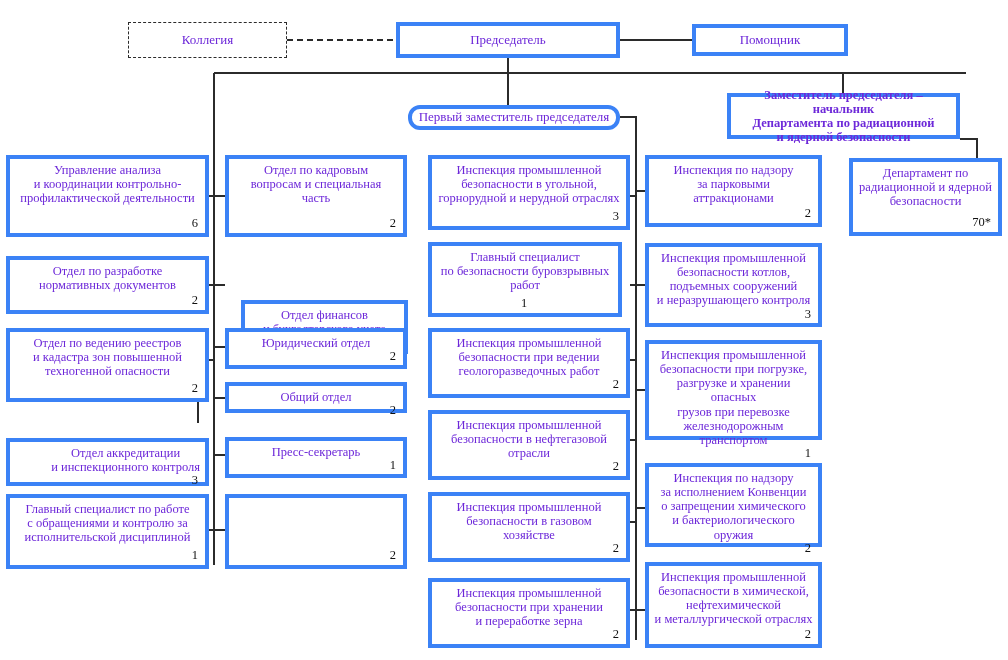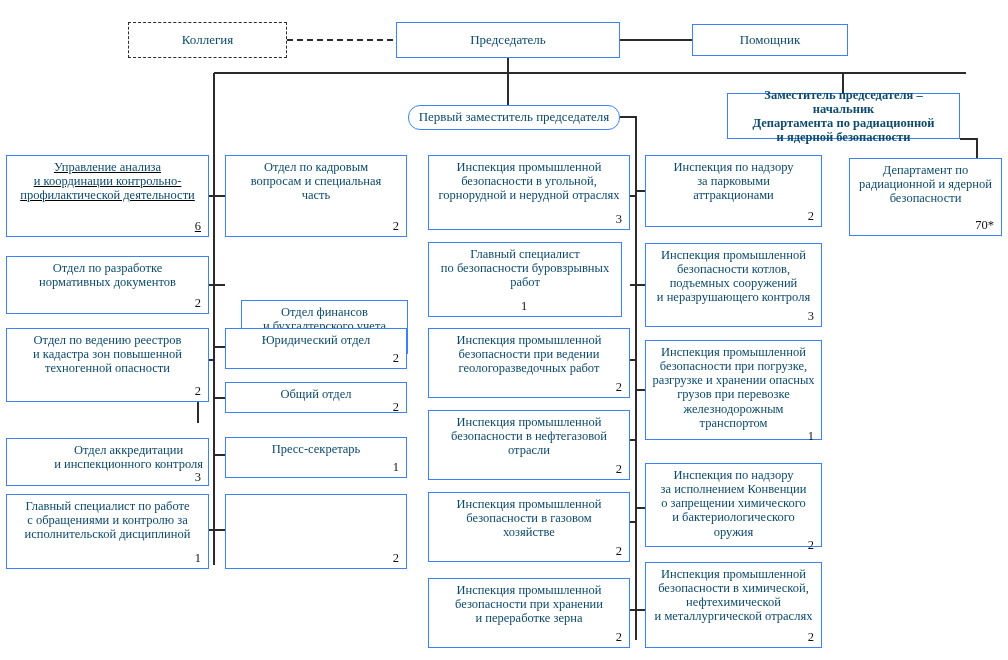--- a/index.html
+++ b/index.html
@@ -20,37 +20,37 @@
     position: absolute;
     left: 0;
     top: 0;
     width: 1008px;
     height: 660px;
     pointer-events: none;
   }
   .node {
     position: absolute;
     box-sizing: border-box;
-    border: 1px solid #3b82f6;
+    border: 4px solid #3b82f6;
     background: #ffffff;
     display: flex;
     flex-direction: column;
     align-items: stretch;
     justify-content: flex-start;
     padding: 4px 5px 2px 5px;
     z-index: 2;
   }
   .node.dashed {
     border: 1px dashed #2b2b2b;
     border-width: 1.5px;
   }
   .node .title {
     text-align: center;
     line-height: 1.13;
-    color: #0c4a6e;
+    color: #6d28d9;
     font-size: 12.5px;
     white-space: pre-line;
   }
   .node .count {
     text-align: right;
     color: #111111;
     font-size: 12.5px;
     line-height: 1.1;
     margin-top: auto;
     padding-right: 2px;
@@ -143,21 +143,21 @@
   <div class="node onelabel" style="left:408px; top:105px; width:212px; height:25px;border-radius:12px;">
     <div class="title">Первый заместитель председателя</div>
   </div>
 
   <div class="node center-v" style="left:727px; top:93px; width:233px; height:46px; padding-top:2px;">
     <div class="title">Заместитель председателя – начальник
 Департамента по радиационной
 и ядерной безопасности</div>
   </div>
 
-  <div class="node" style="left:6px; top:155px; width:203px; height:82px;text-decoration:underline;">
+  <div class="node" style="left:6px; top:155px; width:203px; height:82px;">
     <div class="title">Управление анализа
 и координации контрольно-
 профилактической деятельности</div>
     <div class="count">6</div>
   </div>
 
   <div class="node" style="left:6px; top:256px; width:203px; height:58px;">
     <div class="title">Отдел по разработке
 нормативных документов</div>
     <div class="count">2</div>

